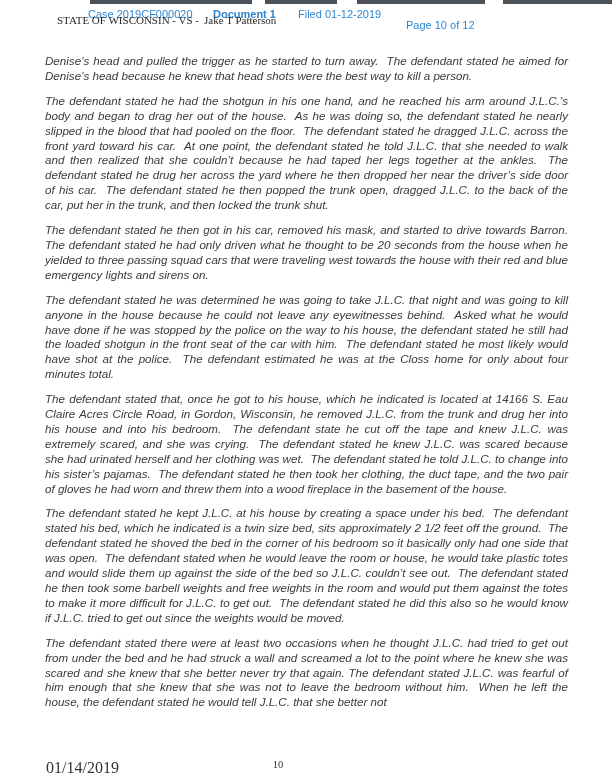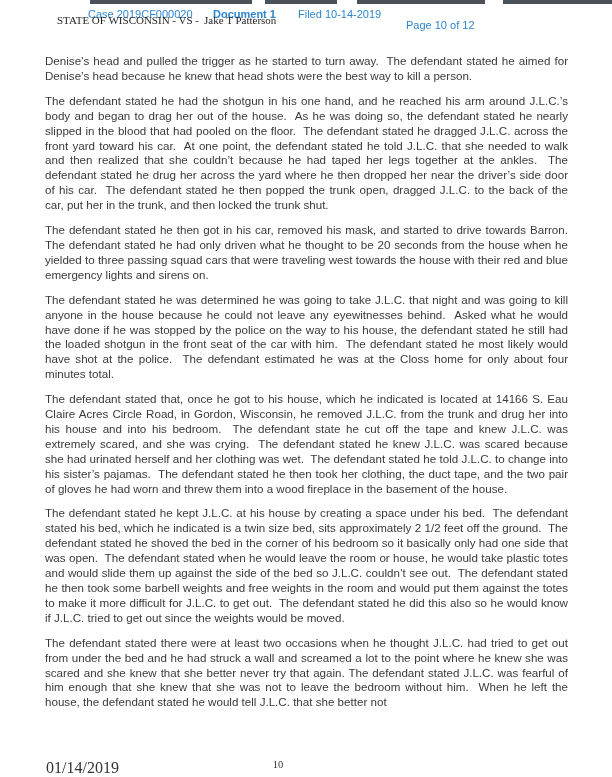--- a/index.html
+++ b/index.html
@@ -60,20 +60,21 @@
     left: 45px;
     width: 523px;
     color: #3a3a3a;
     font-size: 11.6px;
     line-height: 14.9px;
   }
   .body-text p {
     margin: 0 0 10px 0;
     text-align: justify;
     white-space: pre-wrap;
+    font-style: italic;
   }
 
   .footer-date {
     position: absolute;
     top: 759px;
     left: 46px;
     font-family: "Liberation Serif", serif;
     font-size: 16px;
     color: #333333;
   }
@@ -94,21 +95,21 @@
 <div class="page">
 
   <div class="cutbar seg1"></div>
   <div class="cutbar seg2"></div>
   <div class="cutbar seg3"></div>
   <div class="cutbar seg4"></div>
 
   <div class="stamp">
     <span class="s-case">Case 2019CF000020</span>
     <span class="s-doc">Document 1</span>
-    <span class="s-filed">Filed 10-14-2019</span>
+    <span class="s-filed">Filed 01-12-2019</span>
     <span class="s-page">Page 10 of 12</span>
   </div>
 
   <div class="caption">
     <span>STATE OF WISCONSIN - VS -</span><span class="name">Jake T Patterson</span>
   </div>
 
   <div class="body-text">
     <p>Denise’s head and pulled the trigger as he started to turn away.  The defendant stated he aimed for Denise’s head because he knew that head shots were the best way to kill a person.</p>
     <p>The defendant stated he had the shotgun in his one hand, and he reached his arm around J.L.C.’s body and began to drag her out of the house.  As he was doing so, the defendant stated he nearly slipped in the blood that had pooled on the floor.  The defendant stated he dragged J.L.C. across the front yard toward his car.  At one point, the defendant stated he told J.L.C. that she needed to walk and then realized that she couldn’t because he had taped her legs together at the ankles.  The defendant stated he drug her across the yard where he then dropped her near the driver’s side door of his car.  The defendant stated he then popped the trunk open, dragged J.L.C. to the back of the car, put her in the trunk, and then locked the trunk shut.</p>

